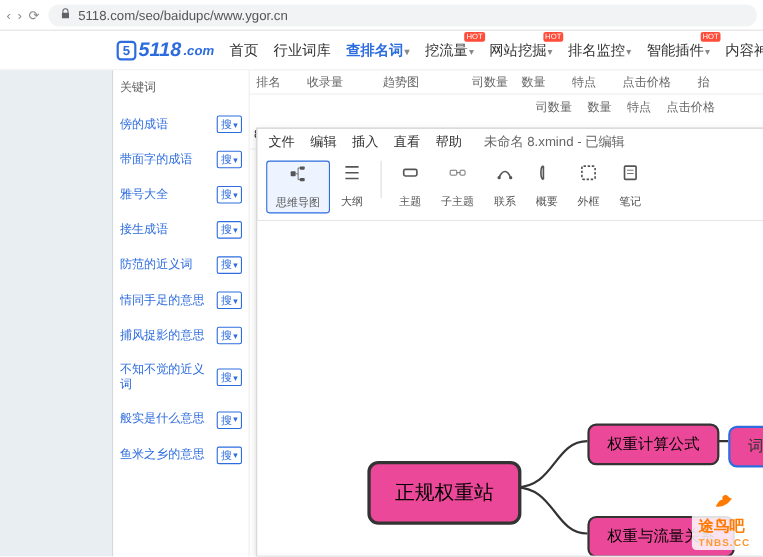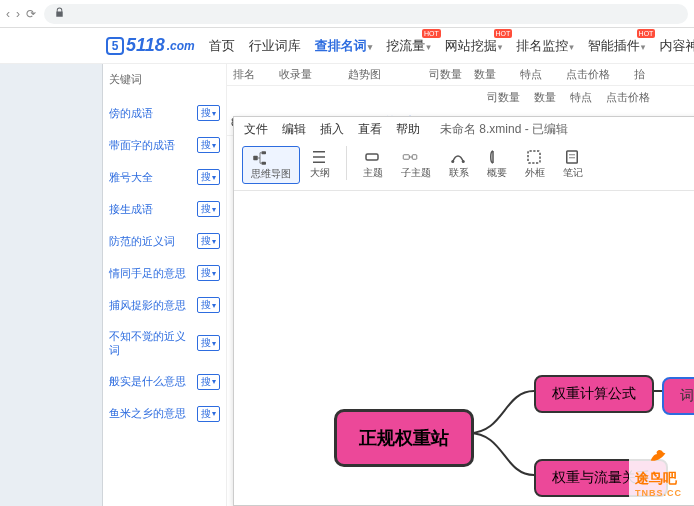--- a/index.html
+++ b/index.html
@@ -38,28 +38,28 @@
 .data-row .c2 { width: 56px; color: #666; }
 .data-row .brand { color: #8fb8e8; font-style: italic; font-weight: bold; font-size: 12px; margin-right: 6px; }
 .data-row .link { color: #2d6cdf; cursor: pointer; }
 .data-row .num0 { color: #2d6cdf; margin-left: 90px; }
 .data-row .num1 { color: #2d6cdf; margin-left: 26px; text-decoration: underline; }
 
 .xmind { position: absolute; left: 6px; top: 52px; right: -50px; bottom: 0; background: #fff; border: 1px solid #ccc; box-shadow: 0 2px 6px rgba(0,0,0,.15); display: flex; flex-direction: column; }
 .xmind .menubar { display: flex; gap: 14px; font-size: 12px; color: #333; padding: 4px 10px; align-items: center; }
 .xmind .menubar .title { color: #666; margin-left: 6px; }
 .xmind .toolbar { display: flex; gap: 2px; padding: 4px 8px 6px; border-bottom: 1px solid #e5e5e5; align-items: flex-start; }
-.xmind .tool { display: flex; flex-direction: column; gap: 0; padding: 2px 8px; font-size: 10px; color: #555; cursor: pointer; }
+.xmind .tool { display: flex; flex-direction: column; align-items: center; gap: 10px; padding: 2px 8px; font-size: 10px; color: #555; cursor: pointer; }
 .xmind .tool.active { border: 1px solid #2d6cdf; border-radius: 3px; background: #eef4ff; }
 .xmind .tool svg { width: 18px; height: 18px; }
 .xmind .tool-sep { width: 1px; background: #ddd; height: 34px; margin: 0 6px; }
 .xmind .canvas { flex: 1; position: relative; background: #fff; overflow: hidden; }
 
 .node { position: absolute; border: 2px solid #333; border-radius: 8px; background: #ec4899; padding: 8px 16px; font-size: 14px; white-space: nowrap; }
-.node.main-node { border-width: 3px; border-radius: 10px; font-size: 18px; font-weight: bold; padding: 14px 22px; }
+.node.main-node { border-width: 3px; border-radius: 10px; font-size: 18px; font-weight: normal; padding: 14px 22px; }
 .node.light { border-color: #2d6cdf; color: #333; }
 
 .watermark { position: absolute; right: 6px; bottom: 6px; display: flex; align-items: center; gap: 4px; font-size: 14px; color: #ff7a00; font-weight: bold; background: rgba(255,255,255,.85); padding: 2px 6px; border-radius: 4px; flex-direction: column; }
 .watermark .sub { font-size: 9px; color: #ff9a33; display: block; letter-spacing: 1px; }
 .watermark svg { width: 22px; height: 22px; }
 </style>
 </head>
 <body>
 
 <div class="browser-bar">
@@ -67,20 +67,21 @@
     <span>‹</span>
     <span>›</span>
     <span>⟳</span>
   </div>
   <div class="url-box">
     <span class="lock-icon">
       <svg viewBox="0 0 24 24" fill="#5f6368">
           <path d="M6 10V7a6 6 0 1112 0v3h1v11H5V10h1zm2 0h8V7a4 4 0 10-8 0v3z"></path>
         </svg>
     </span>
+    <span>5118.com/seo/baidupc/www.ygor.cn</span>
   </div>
 </div>
 
 <div class="site-header">
   <div class="logo">
     <span class="g">5</span>
     <span>5118</span>
       <span style="font-size:12px;">.com</span>
   </div>
   <div class="main-nav" id="main-nav">

